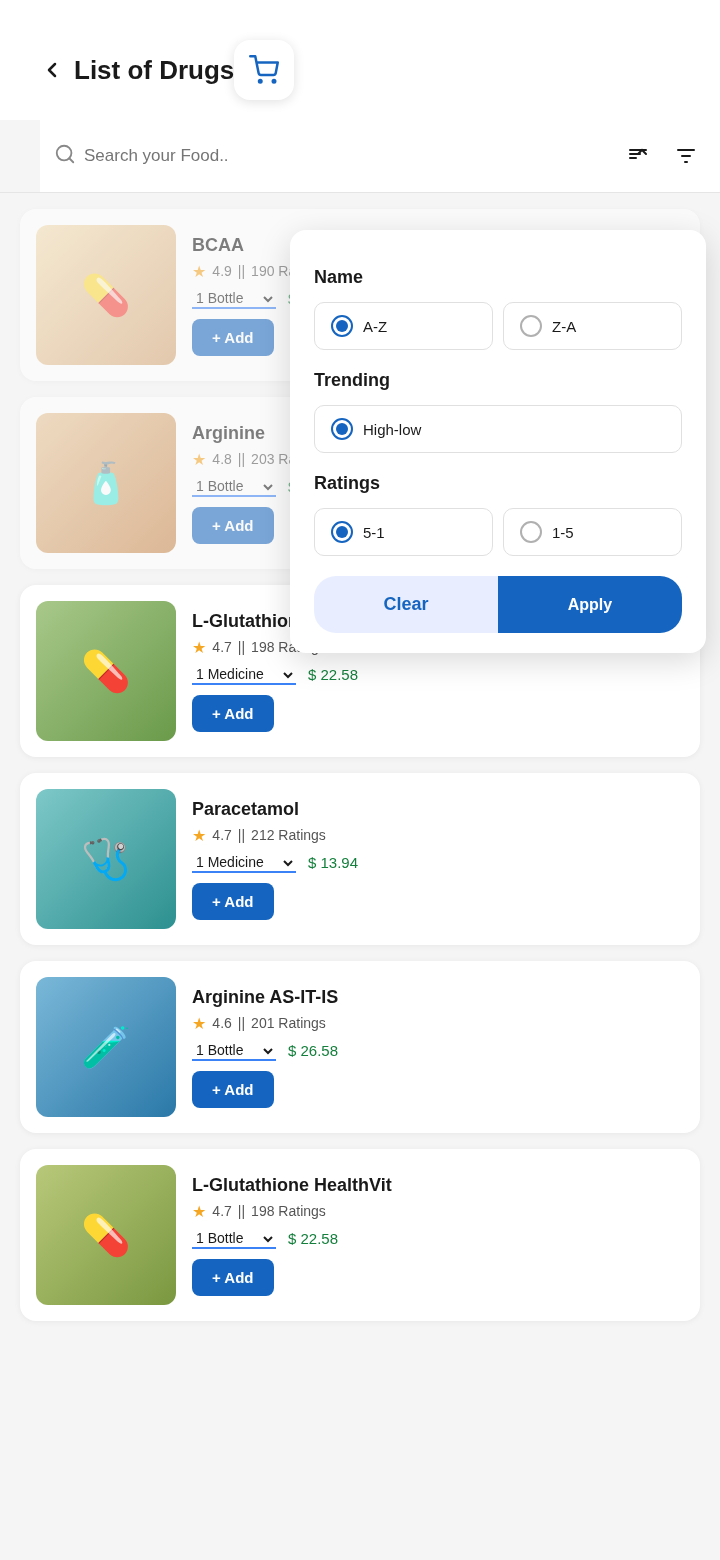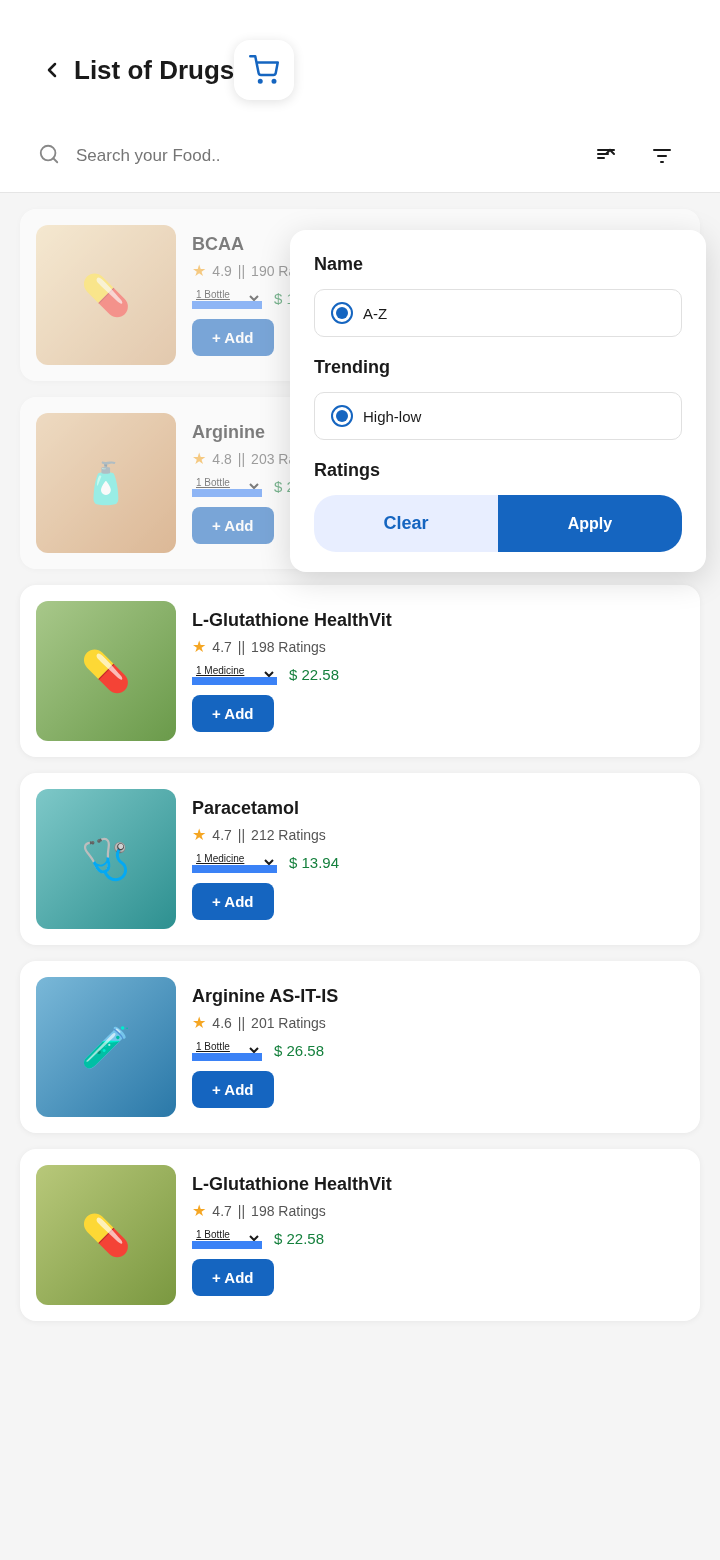--- a/index.html
+++ b/index.html
@@ -37,23 +37,24 @@
       border-radius: 16px;
       box-shadow: 0 2px 12px rgba(0,0,0,0.12);
       display: flex; align-items: center; justify-content: center;
       cursor: pointer;
     }
 
     
     .search-bar {
       display: flex;
       align-items: center;
-      padding: 16px 38px;
+      padding: 16px 14px;
       background: #fff;
-      gap: 16px;
+      gap: 8px;
+      margin-left: 40px;
     }
     .search-icon-wrap {
       color: #888;
     }
     .search-input {
       flex: 1;
       border: none;
       outline: none;
       font-size: 17px;
       color: #999;
@@ -74,21 +75,21 @@
     
     .filter-dropdown {
       position: absolute;
       top: 230px;
       left: 290px;
       right: 14px;
       background: #fff;
       border-radius: 16px;
       box-shadow: 0 8px 32px rgba(0,0,0,0.15);
       z-index: 100;
-      padding: 24px 24px 20px;
+      padding: 37px 24px 20px;
     }
     .filter-section-label {
       font-size: 18px;
       font-weight: 600;
       color: #1a1a1a;
       margin-bottom: 14px;
     }
     .radio-row {
       display: flex;
       gap: 10px;
@@ -194,27 +195,26 @@
     }
     .star-icon { color: #f5a623; font-size: 16px; }
     .drug-qty-price {
       display: flex;
       align-items: center;
       gap: 12px;
       margin-bottom: 10px;
     }
     .qty-select {
       border: none;
-      border-bottom: 8px solid #3b82f6;
-      font-size: 10px;
+      border-bottom: 2px solid #3b82f6;
+      font-size: 14px;
       color: #1a1a1a;
       background: transparent;
       cursor: pointer;
       padding-right: 16px;
-      text-decoration: underline;
     }
     .drug-price {
       font-size: 15px;
       font-weight: 400;
       color: #15803d;
     }
     .add-btn {
       background: #1565c0;
       color: #fff;
       border: none;
@@ -419,29 +419,43 @@
   </div>
   </div>
 
 <div class="filter-dropdown">
   <div class="filter-section-label">Name</div>
   <div class="radio-row">
     <div class="radio-option">
       <div class="radio-circle selected"></div>
       <span>A-Z</span>
     </div>
+    <div class="radio-option">
+      <div class="radio-circle unselected"></div>
+      <span>Z-A</span>
+    </div>
   </div>
 
   <div class="filter-section-label">Trending</div>
   <div class="radio-row">
     <div class="radio-option">
       <div class="radio-circle selected"></div>
       <span>High-low</span>
     </div>
   </div>
 
   <div class="filter-section-label">Ratings</div>
+  <div class="radio-row">
+    <div class="radio-option">
+      <div class="radio-circle selected"></div>
+      <span>5-1</span>
+    </div>
+    <div class="radio-option">
+      <div class="radio-circle unselected"></div>
+      <span>1-5</span>
+    </div>
+  </div>
 
   <div class="filter-buttons">
     <button class="btn-clear">Clear</button>
     <button class="btn-apply">Apply</button>
   </div>
 </div>
 
 </body></html>

